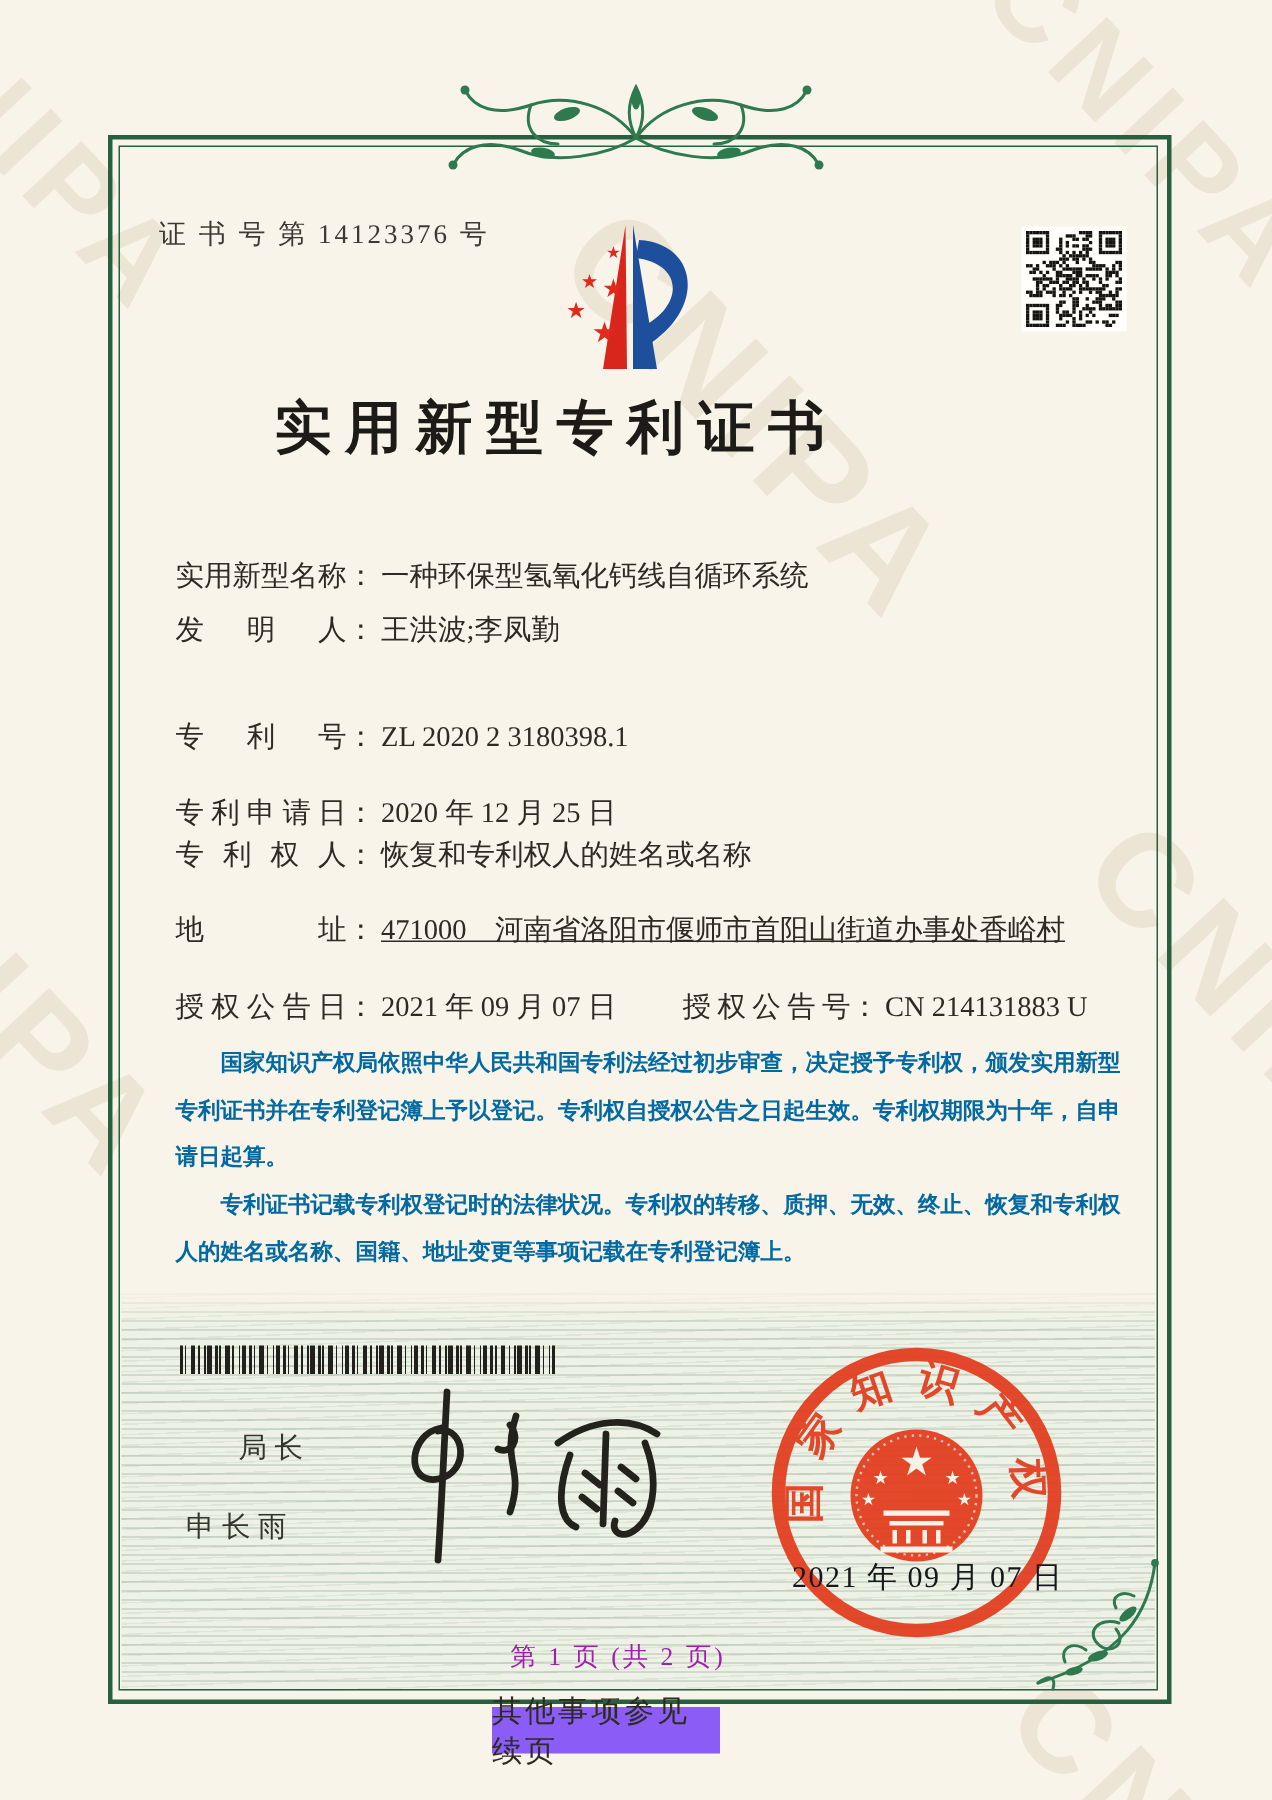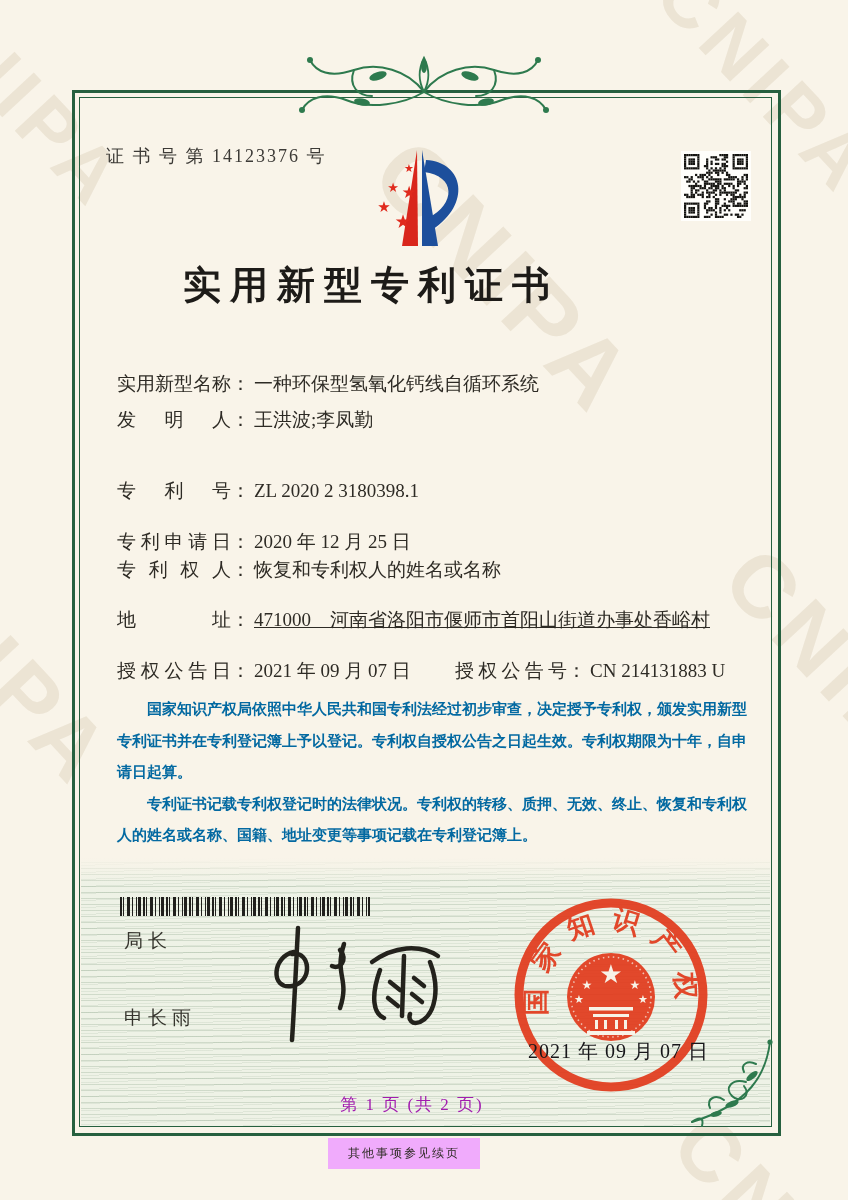--- a/index.html
+++ b/index.html
@@ -53,22 +53,22 @@
   .role-line{position:absolute; z-index:4; left:124px; font-size:19px; letter-spacing:5px;
     font-family:"Liberation Sans","DejaVu Sans",sans-serif; color:#35342d;}
   .sig{position:absolute; z-index:5; left:252px; top:916px;}
   .seal{position:absolute; z-index:5; left:509px; top:893px;}
   .seal-date{position:absolute; z-index:6; left:528px; top:1038px; font-size:20px;
     letter-spacing:1px; color:#17161a; white-space:nowrap;}
   .corner-flourish{position:absolute; z-index:4; left:686px; top:1038px;}
   .page-num{position:absolute; z-index:4; left:72px; top:1093px; width:680px; text-align:center;
     font-size:17px; color:#a21caf; letter-spacing:2px;}
   .cont-box{position:absolute; z-index:4; left:328px; top:1138px; width:152px; height:31px;
-    background:#f0abfc; display:flex; align-items:center; justify-content:center;
-    font-size:12px; letter-spacing:2px; color:#2e2b25;}
+    background:#8b5cf6; display:flex; align-items:center; justify-content:center;
+    font-size:20px; letter-spacing:2px; color:#2e2b25;}
 </style>
 </head>
 <body>
 
 <div class="page">
 
   <div class="wm" style="left:-44px; top:-38px; font-size:78px;">CNIPA</div>
   <div class="wm" style="left:704px; top:-52px; font-size:78px;">CNIPA</div>
   <div class="wm" style="left:432px; top:118px; font-size:96px;">CNIPA</div>
   <div class="wm" style="left:-76px; top:512px; font-size:88px;">CNIPA</div>
@@ -532,21 +532,21 @@
     <span class="f-label2">授权公告号</span><span class="f-colon">：</span><span>CN 214131883 U</span>
   </div>
 
   <div class="paras">
     <p>国家知识产权局依照中华人民共和国专利法经过初步审查，决定授予专利权，颁发实用新型专利证书并在专利登记簿上予以登记。专利权自授权公告之日起生效。专利权期限为十年，自申请日起算。</p>
     <p>专利证书记载专利权登记时的法律状况。专利权的转移、质押、无效、终止、恢复和专利权人的姓名或名称、国籍、地址变更等事项记载在专利登记簿上。</p>
   </div>
 
   <div class="barcode"></div>
 
-  <div class="role-line" style="top:928px;">局长</div>
+  <div class="role-line" style="top:952px;margin-left:35px;">局长</div>
   <div class="role-line" style="top:1005px;">申长雨</div>
 
   <svg class="sig" width="200" height="132" viewBox="0 0 200 132">
     <g stroke="#23221c" stroke-width="4.5" fill="none" stroke-linecap="round" stroke-linejoin="round">
       <path d="M42,36 C20,40 18,74 40,70 C62,66 58,34 40,38"></path>
       <path d="M46,12 C44,50 42,95 40,124"></path>
       <path d="M88,34 C96,44 88,54 80,50"></path>
       <path d="M92,28 C82,60 98,62 88,92"></path>
       <path d="M120,46 C142,30 168,28 186,40"></path>
       <path d="M128,54 C118,82 122,98 132,102"></path>

